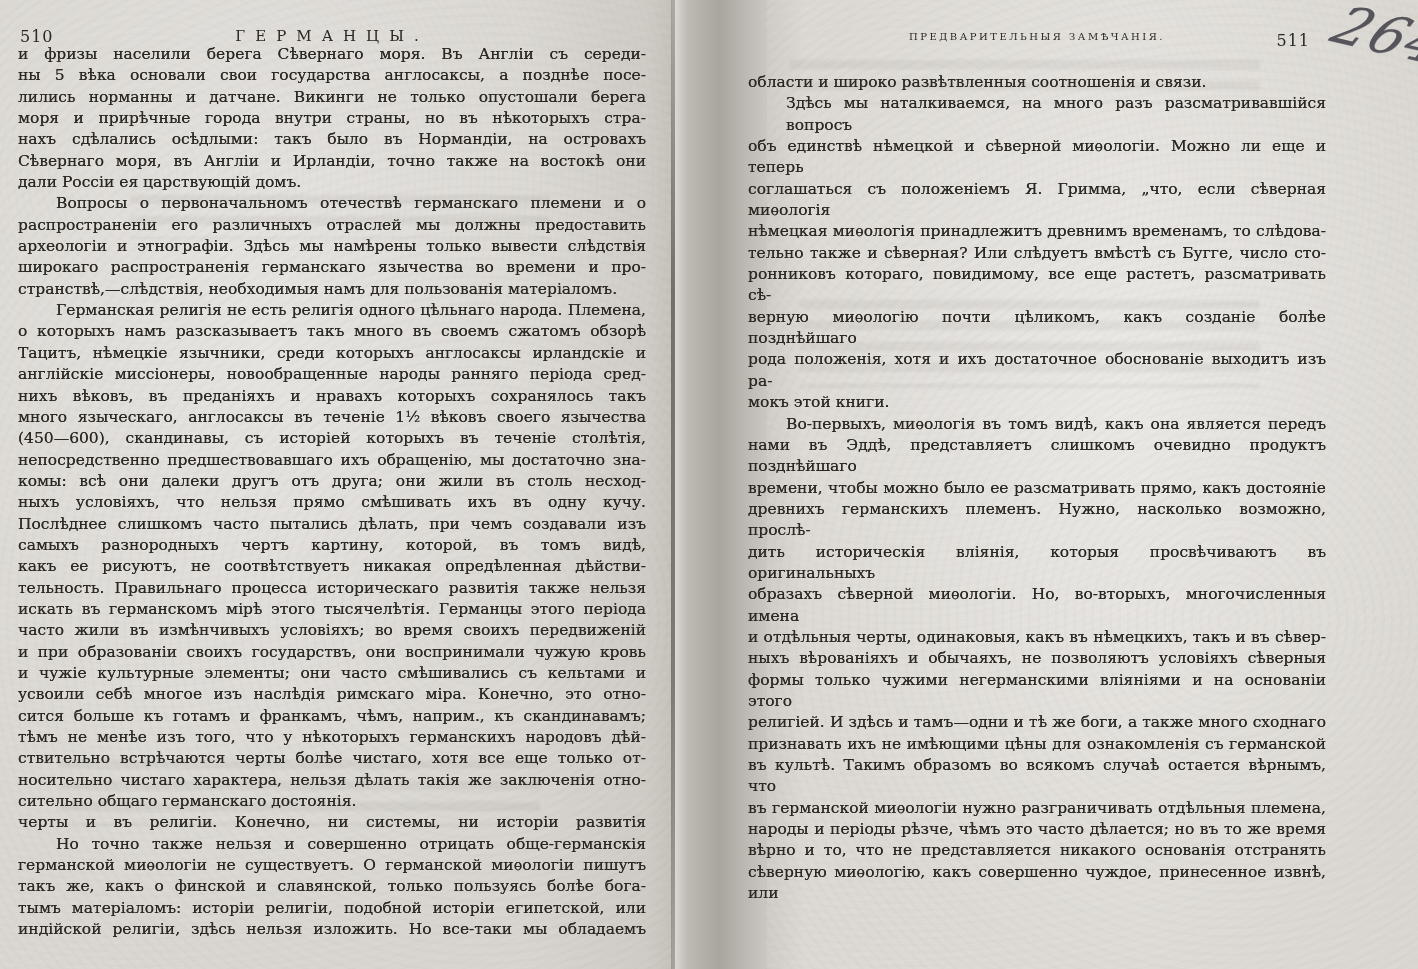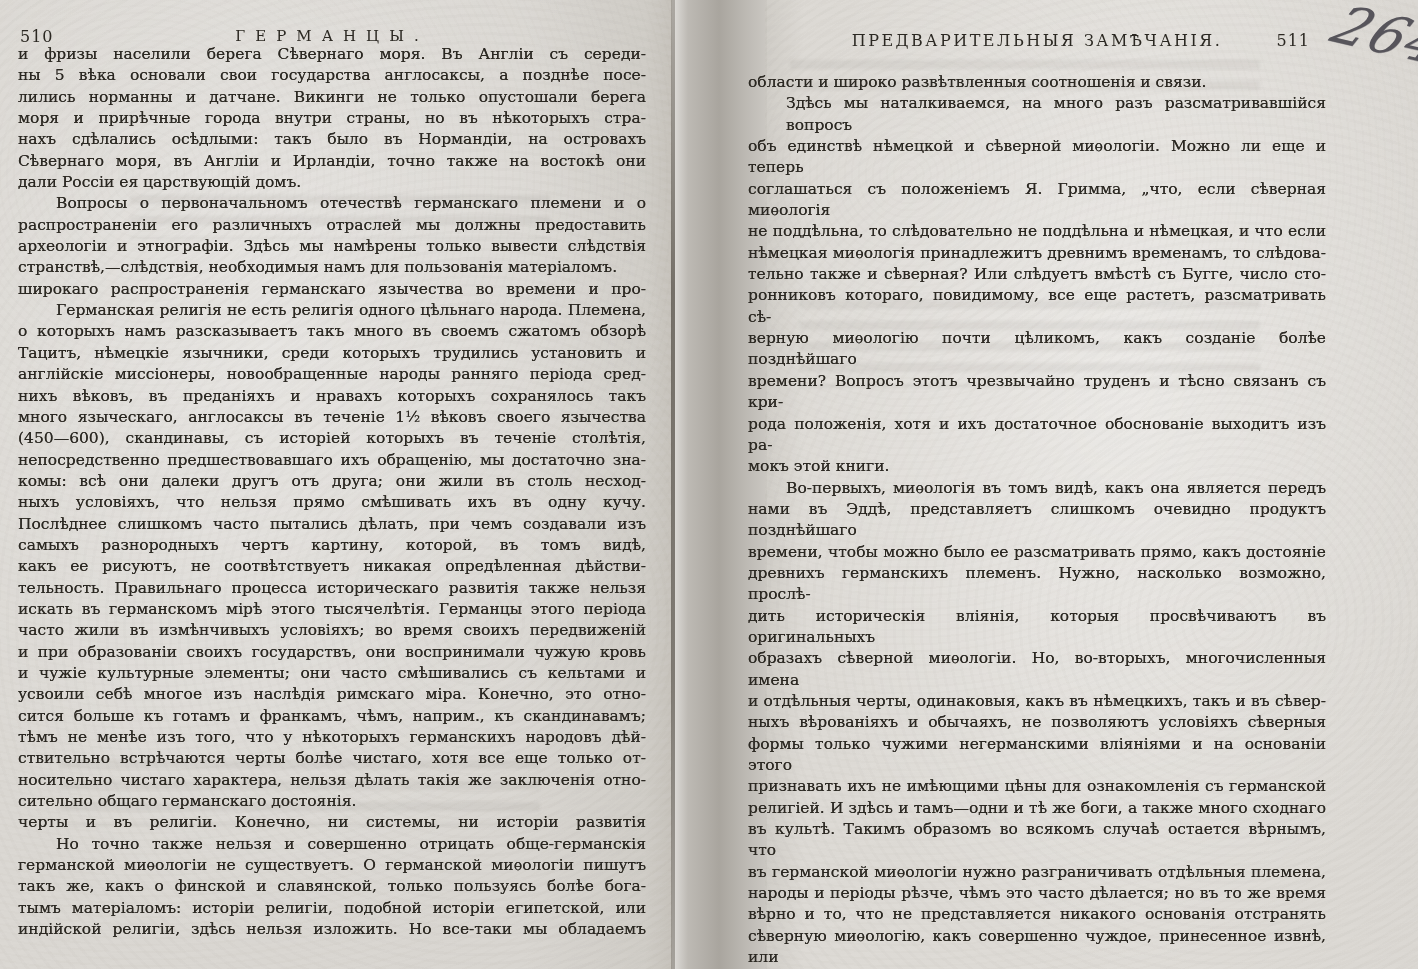--- a/index.html
+++ b/index.html
@@ -40,21 +40,21 @@
 
   
   .header-row{position:absolute;font-size:15px;}
   .hdr-left{top:27px;left:18px;width:628px;}
   .hdr-right{top:31px;left:748px;width:578px;}
   .pagenum{position:absolute;top:0;font-size:16px;letter-spacing:1px;}
   .pagenum-left{left:2px;}
   .pagenum-right{right:16px;}
   .running-title{display:block;text-align:center;}
   .title-left{letter-spacing:10px;font-size:15px;}
-  .title-right{letter-spacing:2.5px;font-size:16px;}
+  .title-right{letter-spacing:2.5px;font-size:10px;}
 
   
   .content{position:absolute;font-size:15.5px;line-height:21.35px;
     text-shadow:0 0 .45px rgba(43,40,34,.85);}
   .content-left{left:18px;top:44px;width:628px;}
   .content-right{left:748px;top:72px;width:578px;}
   .para{margin:0;}
   .line{text-align:justify;text-align-last:justify;white-space:normal;}
   .line.endline{text-align-last:left;}
   .line.firstline{padding-left:38px;}
@@ -116,27 +116,27 @@
         <div class="line">лились норманны и датчане. Викинги не только опустошали берега</div>
         <div class="line">моря и прирѣчные города внутри страны, но въ нѣкоторыхъ стра-</div>
         <div class="line">нахъ сдѣлались осѣдлыми: такъ было въ Нормандіи, на островахъ</div>
         <div class="line">Сѣвернаго моря, въ Англіи и Ирландіи, точно также на востокѣ они</div>
         <div class="line endline">дали Россіи ея царствующій домъ.</div>
       </div>
       <div class="para">
         <div class="line firstline">Вопросы о первоначальномъ отечествѣ германскаго племени и о</div>
         <div class="line">распространеніи его различныхъ отраслей мы должны предоставить</div>
         <div class="line">археологіи и этнографіи. Здѣсь мы намѣрены только вывести слѣдствія</div>
+        <div class="line">широкаго распространенія германскаго язычества во времени и про-</div>
         <div class="line endline">странствѣ,—слѣдствія, необходимыя намъ для пользованія матеріаломъ.</div>
-        <div class="line">широкаго распространенія германскаго язычества во времени и про-</div>
       </div>
       <div class="para">
         <div class="line firstline">Германская религія не есть религія одного цѣльнаго народа. Племена,</div>
         <div class="line">о которыхъ намъ разсказываетъ такъ много въ своемъ сжатомъ обзорѣ</div>
-        <div class="line">Тацитъ, нѣмецкіе язычники, среди которыхъ трудились установить и</div>
+        <div class="line">Тацитъ, нѣмецкіе язычники, среди которыхъ англосаксы ирландскіе и</div>
         <div class="line">англійскіе миссіонеры, новообращенные народы ранняго періода сред-</div>
         <div class="line">нихъ вѣковъ, въ преданіяхъ и нравахъ которыхъ сохранялось такъ</div>
         <div class="line">много языческаго, англосаксы въ теченіе 1½ вѣковъ своего язычества</div>
         <div class="line">(450—600), скандинавы, съ исторіей которыхъ въ теченіе столѣтія,</div>
         <div class="line">непосредственно предшествовавшаго ихъ обращенію, мы достаточно зна-</div>
         <div class="line">комы: всѣ они далеки другъ отъ друга; они жили въ столь несход-</div>
         <div class="line">ныхъ условіяхъ, что нельзя прямо смѣшивать ихъ въ одну кучу.</div>
         <div class="line">Послѣднее слишкомъ часто пытались дѣлать, при чемъ создавали изъ</div>
         <div class="line">самыхъ разнородныхъ чертъ картину, которой, въ томъ видѣ,</div>
         <div class="line">какъ ее рисуютъ, не соотвѣтствуетъ никакая опредѣленная дѣйстви-</div>
@@ -163,41 +163,39 @@
     </div>
 
   <div class="content content-right" id="content-right">
       <div class="para">
         <div class="line endline">области и широко развѣтвленныя соотношенія и связи.</div>
       </div>
       <div class="para">
         <div class="line firstline">Здѣсь мы наталкиваемся, на много разъ разсматривавшійся вопросъ</div>
         <div class="line">объ единствѣ нѣмецкой и сѣверной миѳологіи. Можно ли еще и теперь</div>
         <div class="line">соглашаться съ положеніемъ Я. Гримма, „что, если сѣверная миѳологія</div>
-        <div class="line">не поддѣльна, то слѣдовательно не поддѣльна и нѣмецкая, и что если</div>
         <div class="line">нѣмецкая миѳологія принадлежитъ древнимъ временамъ, то слѣдова-</div>
         <div class="line">тельно также и сѣверная? Или слѣдуетъ вмѣстѣ съ Бугге, число сто-</div>
         <div class="line">ронниковъ котораго, повидимому, все еще растетъ, разсматривать сѣ-</div>
         <div class="line">верную миѳологію почти цѣликомъ, какъ созданіе болѣе позднѣйшаго</div>
-        <div class="line">времени? Вопросъ этотъ чрезвычайно труденъ и тѣсно связанъ съ кри-</div>
         <div class="line">рода положенія, хотя и ихъ достаточное обоснованіе выходитъ изъ ра-</div>
         <div class="line endline">мокъ этой книги.</div>
       </div>
       <div class="para">
         <div class="line firstline">Во-первыхъ, миѳологія въ томъ видѣ, какъ она является передъ</div>
         <div class="line">нами въ Эддѣ, представляетъ слишкомъ очевидно продуктъ позднѣйшаго</div>
         <div class="line">времени, чтобы можно было ее разсматривать прямо, какъ достояніе</div>
         <div class="line">древнихъ германскихъ племенъ. Нужно, насколько возможно, прослѣ-</div>
         <div class="line">дить историческія вліянія, которыя просвѣчиваютъ въ оригинальныхъ</div>
         <div class="line">образахъ сѣверной миѳологіи. Но, во-вторыхъ, многочисленныя имена</div>
         <div class="line">и отдѣльныя черты, одинаковыя, какъ въ нѣмецкихъ, такъ и въ сѣвер-</div>
         <div class="line">ныхъ вѣрованіяхъ и обычаяхъ, не позволяютъ условіяхъ сѣверныя</div>
         <div class="line">формы только чужими негерманскими вліяніями и на основаніи этого</div>
+        <div class="line">религіей. И здѣсь и тамъ—одни и тѣ же боги, а также много сходнаго</div>
         <div class="line">признавать ихъ не имѣющими цѣны для ознакомленія съ германской</div>
-        <div class="line">религіей. И здѣсь и тамъ—одни и тѣ же боги, а также много сходнаго</div>
         <div class="line">въ культѣ. Такимъ образомъ во всякомъ случаѣ остается вѣрнымъ, что</div>
         <div class="line">въ германской миѳологіи нужно разграничивать отдѣльныя племена,</div>
         <div class="line">народы и періоды рѣзче, чѣмъ это часто дѣлается; но въ то же время</div>
         <div class="line">вѣрно и то, что не представляется никакого основанія отстранять</div>
         <div class="line">сѣверную миѳологію, какъ совершенно чуждое, принесенное извнѣ, или</div>
       </div>
     </div>
 
   <div class="handwriting">264</div>
 

